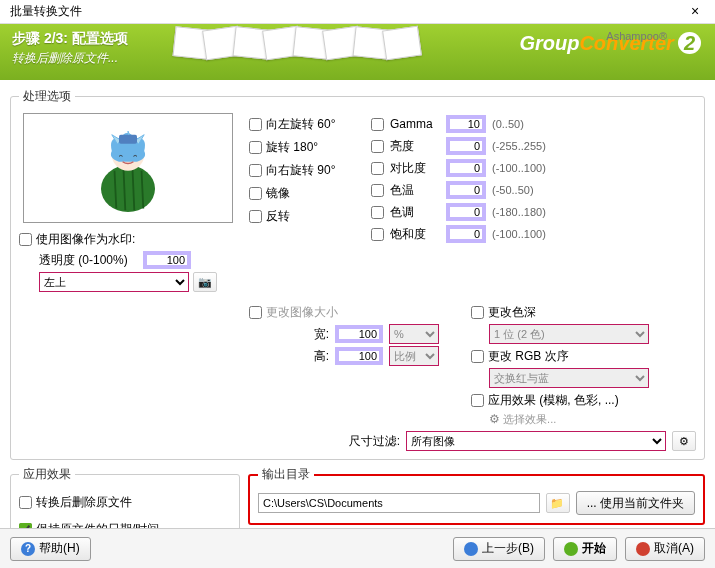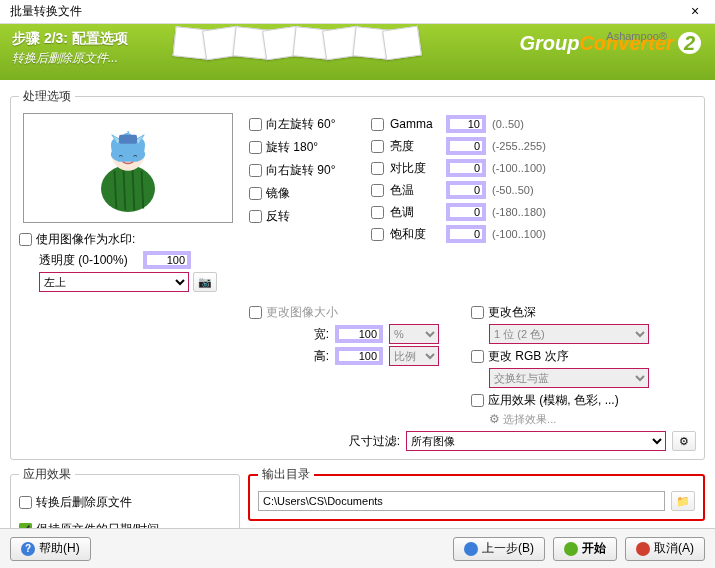--- a/index.html
+++ b/index.html
@@ -242,20 +242,21 @@
             <span>保持原文件的日期/时间</span>
           </div>
       </fieldset>
     </div>
     <div class="right-col">
       <fieldset class="red-border">
         <legend>输出目录</legend>
         <div class="format-row">
           <input class="path-input" value="C:\Users\CS\Documents" style="">
           <span class="icon-btn">📁</span>
+          <button class="btn">... 使用当前文件夹</button>
         </div>
       </fieldset>
       <fieldset>
         <legend>输出格式</legend>
         <div class="format-row">
           <select class="select-input" style="flex:1"><option>JPG - Joint Photographic Experts Group (*.jpg)</option></select>
           <button class="btn">
               <span>⚙</span>
               <span>选项...</span>
             </button>

